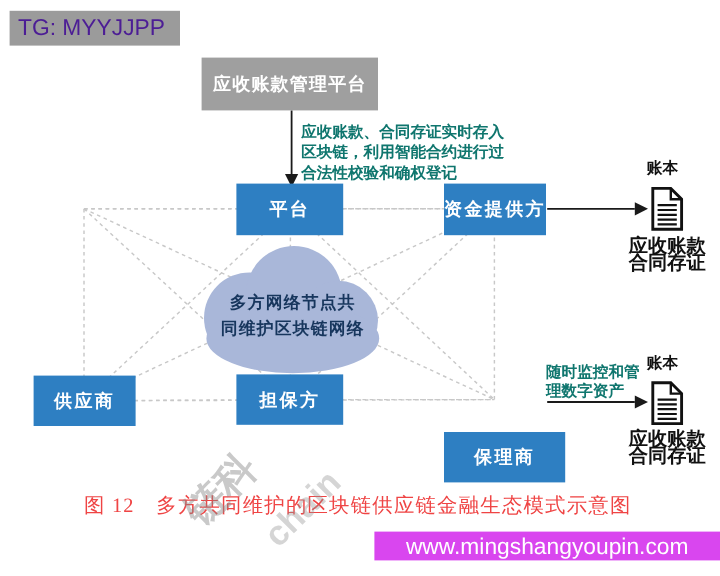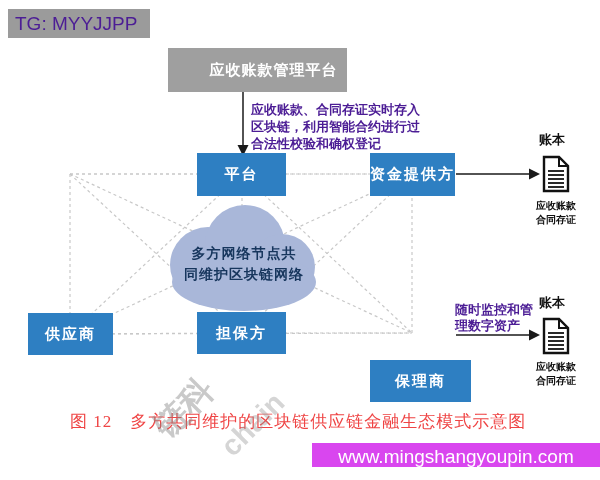--- a/index.html
+++ b/index.html
@@ -17,41 +17,41 @@
     z-index:6;
   }
   .footer-bar{
     left:312px;top:443px;width:288px;height:24px;background:#d946ef;
     color:#fff;font-family:"Liberation Sans","DejaVu Sans",sans-serif;
     font-size:19px;line-height:27px;text-align:center;z-index:6;
   }
   .top-gray-box{
     left:168px;top:48px;width:147px;height:44px;background:#9f9f9f;
     color:#fff;font-size:15px;font-weight:bold;letter-spacing:1px;
-    display:flex;align-items:center;justify-content:center;z-index:3;padding-left:32px;
+    display:flex;align-items:center;justify-content:center;z-index:3;
   }
   
   .node{
     background:#2E7FC2;color:#fff;font-weight:bold;font-size:15px;
     letter-spacing:2px;display:flex;align-items:center;justify-content:center;
     z-index:3;
   }
   #node-core{left:28px;top:153px;width:84px;height:43px;}
   #node-platform{left:197px;top:153px;width:89px;height:43px;}
   #node-fund{left:370px;top:153px;width:85px;height:43px;}
   #node-supplier{left:28px;top:313px;width:85px;height:42px;}
   #node-guarantor{left:197px;top:312px;width:89px;height:42px;}
   #node-factor{left:370px;top:312px;width:101px;height:42px;margin-top:48px;}
   
-  .ann{font-size:13px;font-weight:bold;line-height:16px;color:#4c1d95;z-index:4;}
+  .ann{font-size:13px;font-weight:bold;line-height:16px;color:#0f766e;z-index:4;}
   #ann-platform{left:251px;top:101px;width:190px;line-height:17px;}
   #ann-right-top{left:455px;top:124px;width:92px;}
   #ann-right-bottom{left:455px;top:302px;width:92px;}
   .ledger-label{font-size:13px;font-weight:bold;color:#111;z-index:4;width:34px;text-align:left;}
-  .doc-caption{font-size:10px;font-weight:bold;color:#111;z-index:4;width:64px;text-align:center;line-height:14px;}
+  .doc-caption{font-size:16px;font-weight:bold;color:#111;z-index:4;width:64px;text-align:center;line-height:14px;}
   
   #cloud{left:160px;top:195px;width:165px;height:120px;z-index:2;}
   #cloud-text{
     left:178px;top:243px;width:132px;text-align:center;z-index:3;
     color:#17365D;font-weight:bold;font-size:14px;line-height:21px;letter-spacing:1px;
   }
   
   #caption{
     left:70px;top:410px;width:470px;font-size:17px;color:#ef4444;
     letter-spacing:1px;z-index:4;

